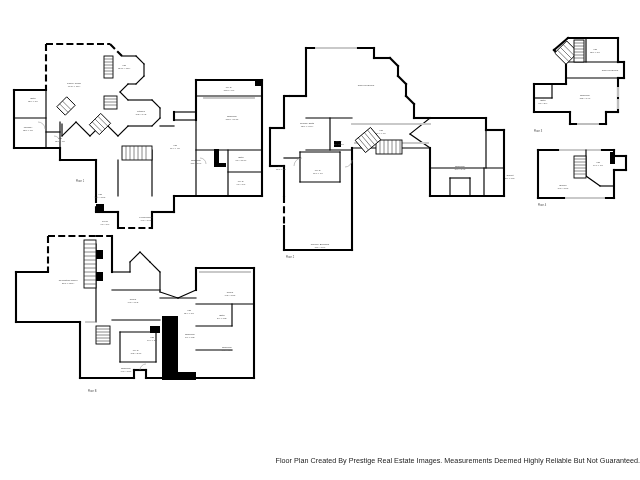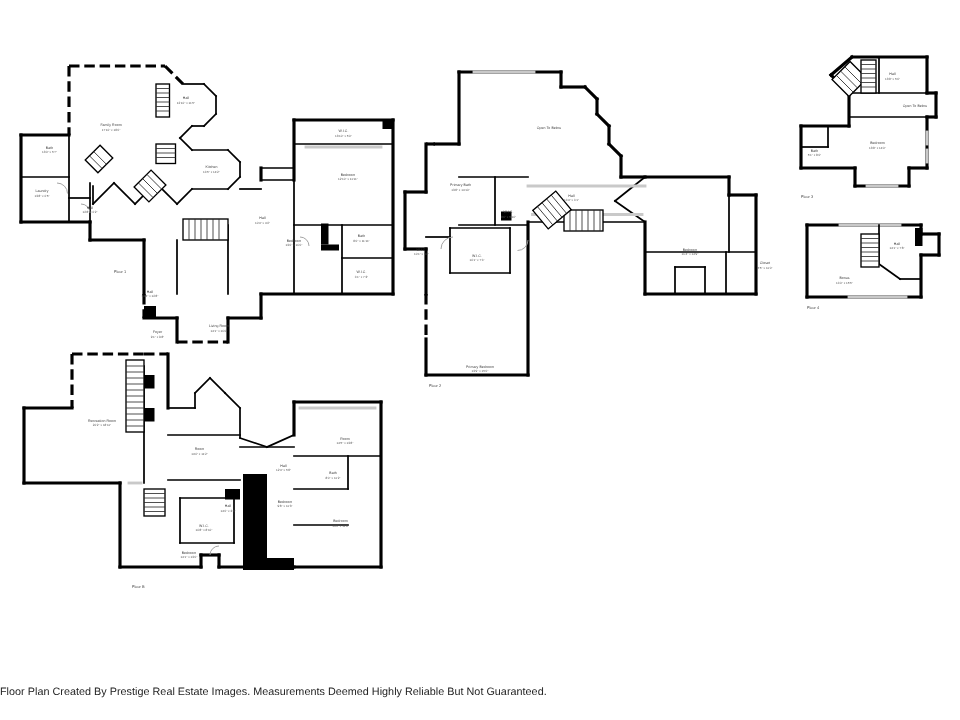--- a/index.html
+++ b/index.html
@@ -21,22 +21,22 @@
   .stairbox{fill:#ffffff;stroke:#000000;stroke-width:0.9;}
   .door{fill:none;stroke:#9a9a9a;stroke-width:0.6;}
 
   
   .rlabel{font-family:"Liberation Sans", sans-serif;fill:#3a3a3a;text-anchor:middle;}
   .rname{font-size:2.35px;letter-spacing:0.04px;}
   .rdim{font-size:2.05px;fill:#555555;}
   .floortag{font-family:"Liberation Sans", sans-serif;font-size:2.6px;fill:#4a4a4a;text-anchor:start;}
 
   .footer{
-    position:absolute;left:0;right:0;top:456px;
-    text-align:left;font-size:7.2px;color:#222222;
+    position:absolute;left:11px;right:0;top:456px;
+    text-align:right;font-size:7.2px;color:#222222;
     font-family:"Liberation Sans", sans-serif;letter-spacing:0.02px;
   }
 </style>
 </head>
 <body>
 
 <div id="sheet">
 
   <svg class="plan" viewBox="0 0 640 480">
 

